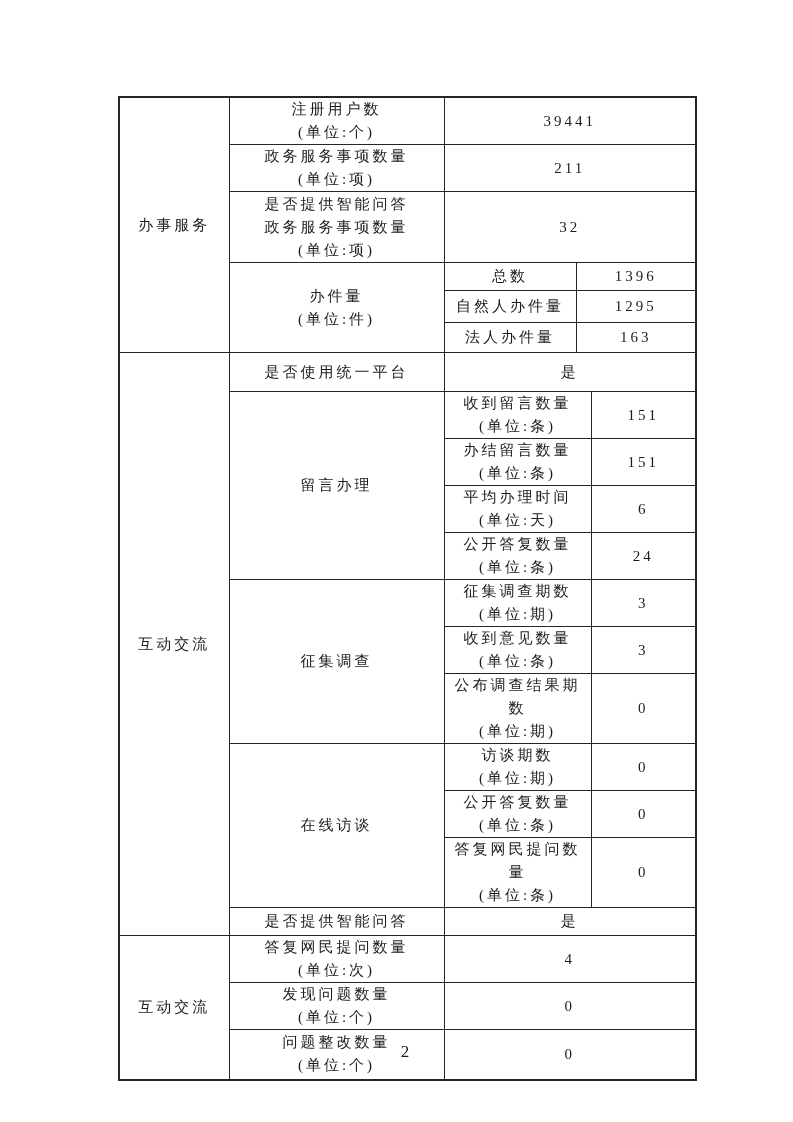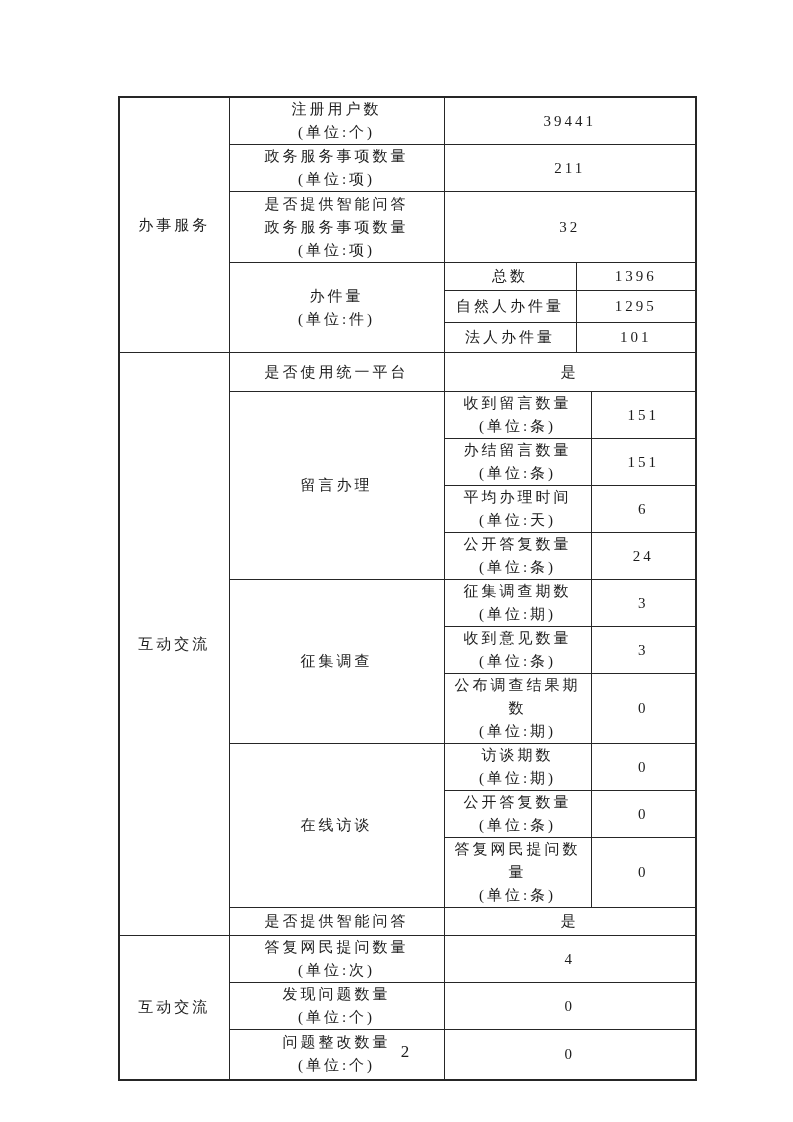--- a/index.html
+++ b/index.html
@@ -99,21 +99,21 @@
 (单位:件)</td>
         <td>总数</td>
         <td class="val" colspan="2">1396</td>
       </tr>
       <tr style="height:32px">
         <td>自然人办件量</td>
         <td class="val" colspan="2">1295</td>
       </tr>
       <tr style="height:30px">
         <td>法人办件量</td>
-        <td class="val" colspan="2">101</td>
+        <td class="val" colspan="2">163</td>
       </tr>
 
       <tr class="sec" style="height:39px">
         <td class="cat" rowspan="12">互动交流</td>
         <td>是否使用统一平台</td>
         <td class="val" colspan="3">是</td>
       </tr>
       <tr style="height:39px">
         <td rowspan="4">留言办理</td>
         <td colspan="2">收到留言数量

